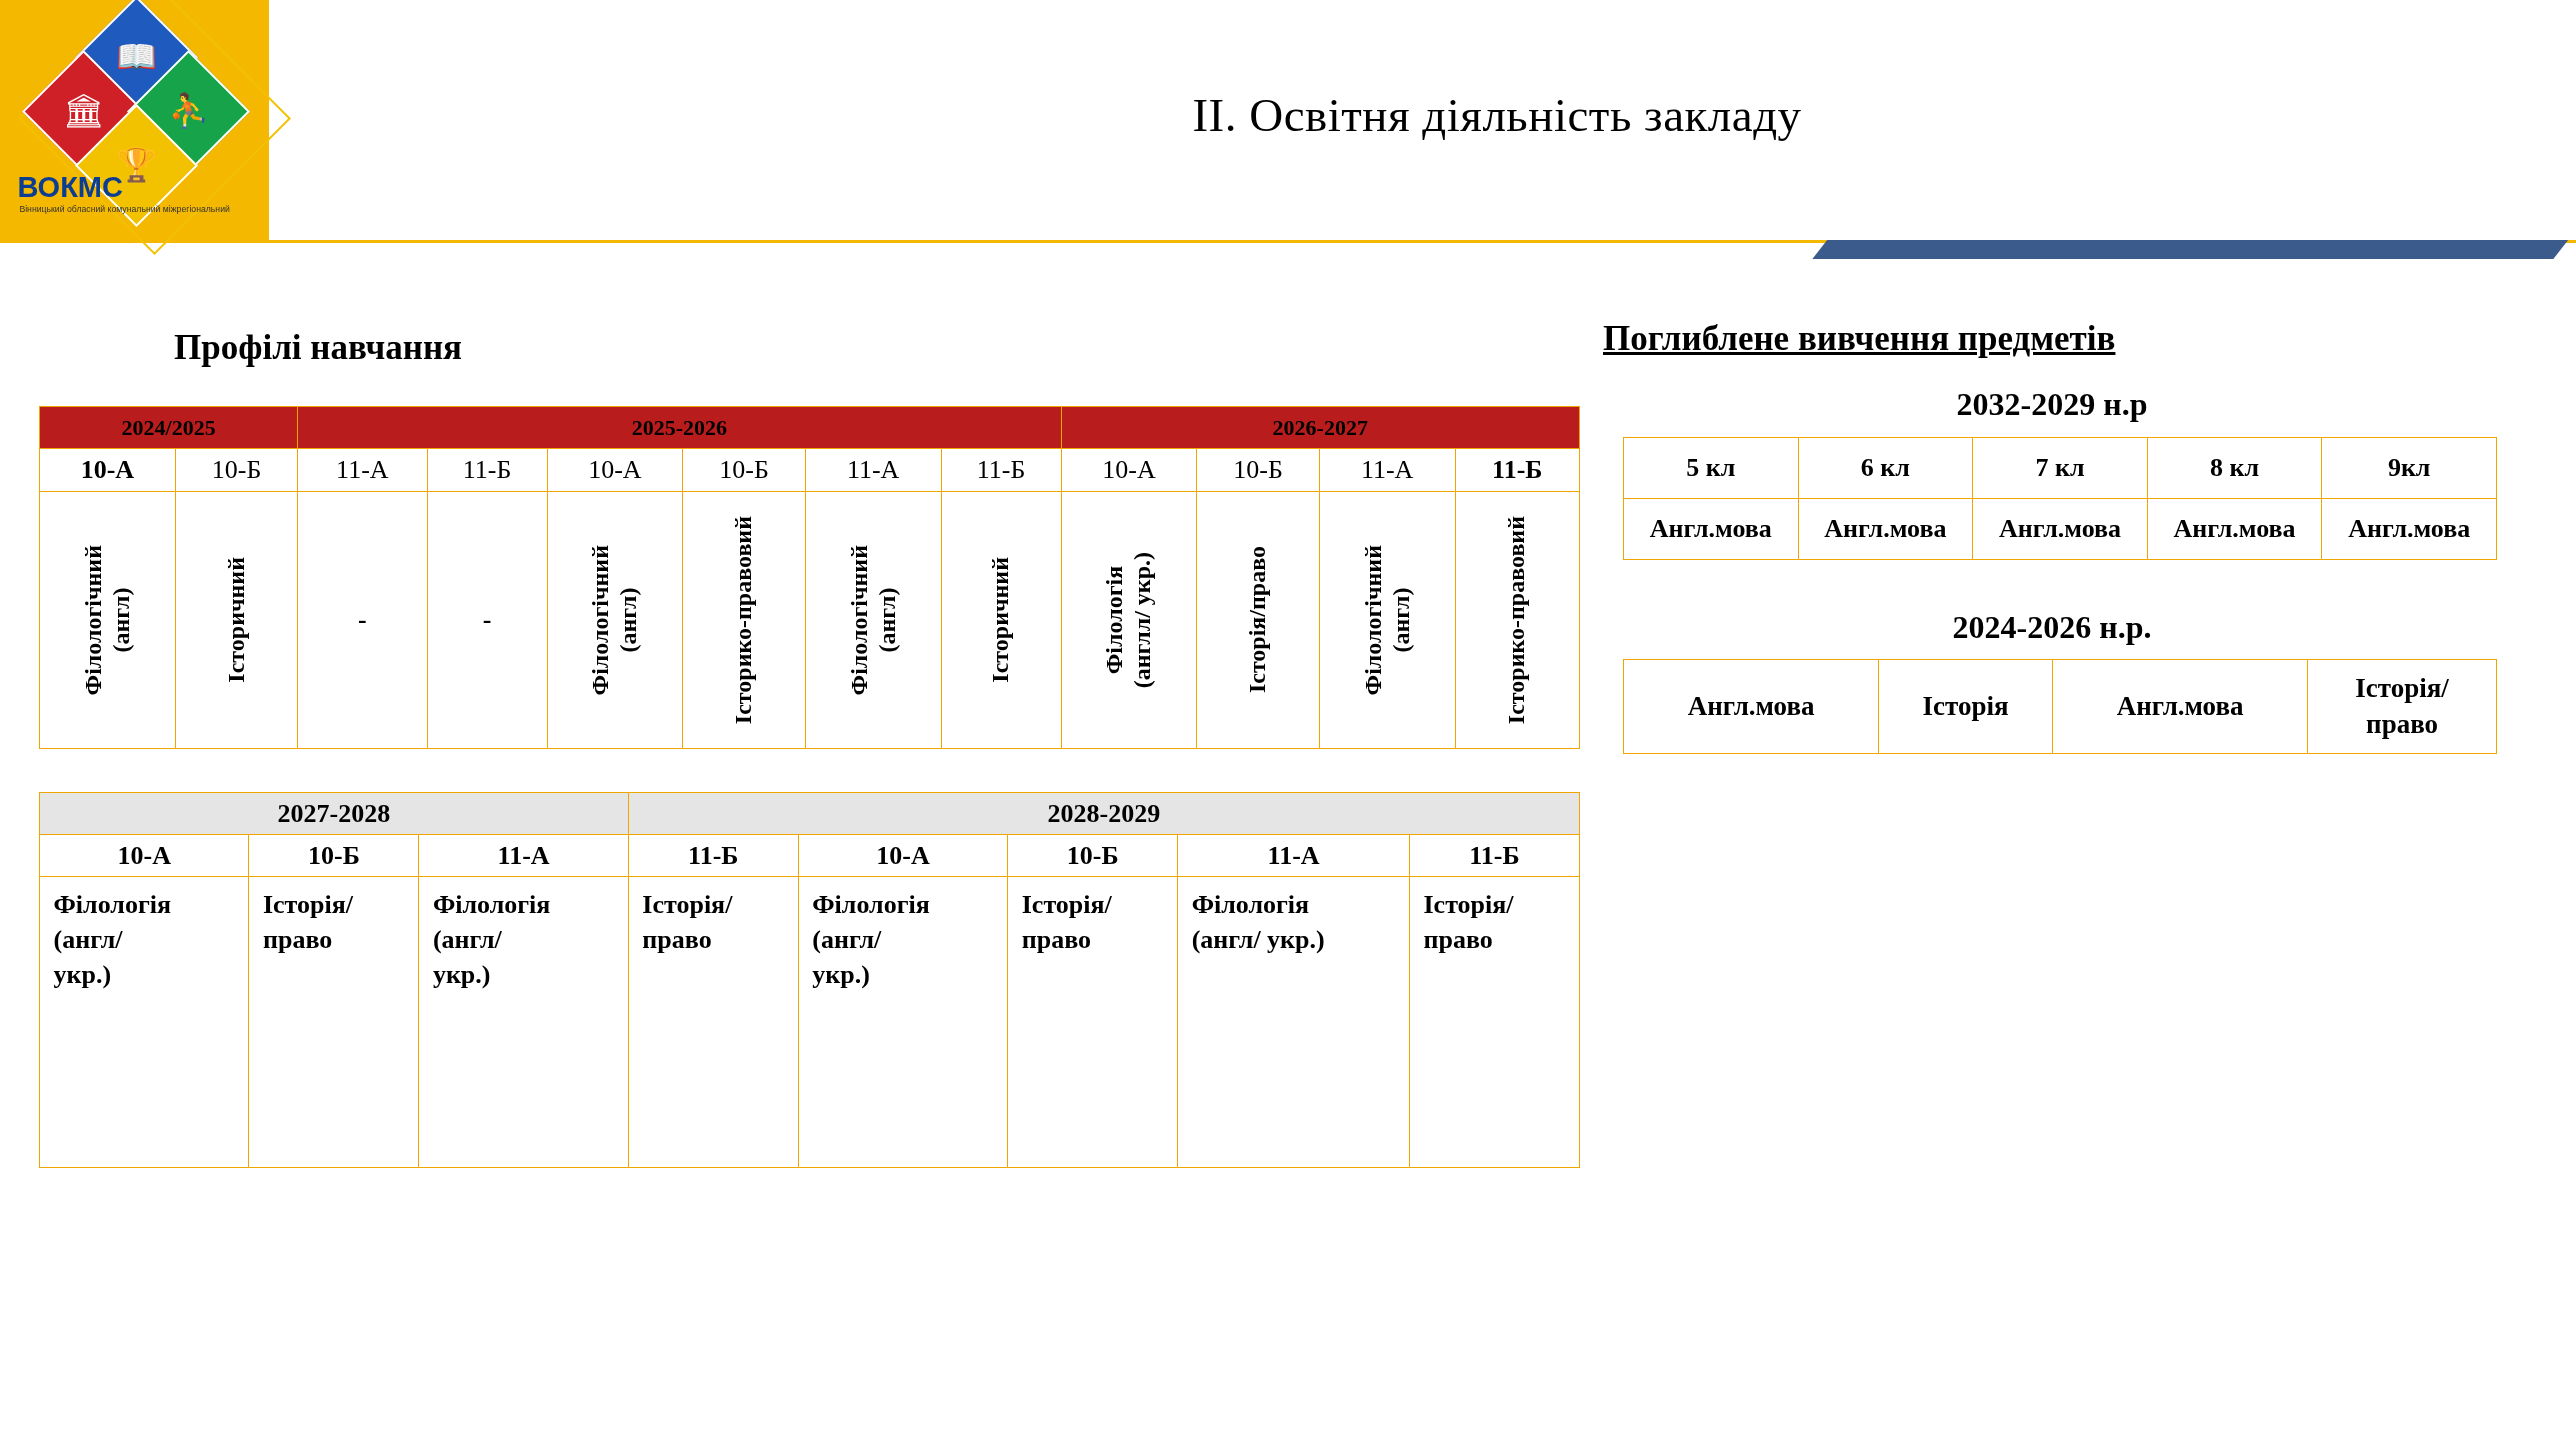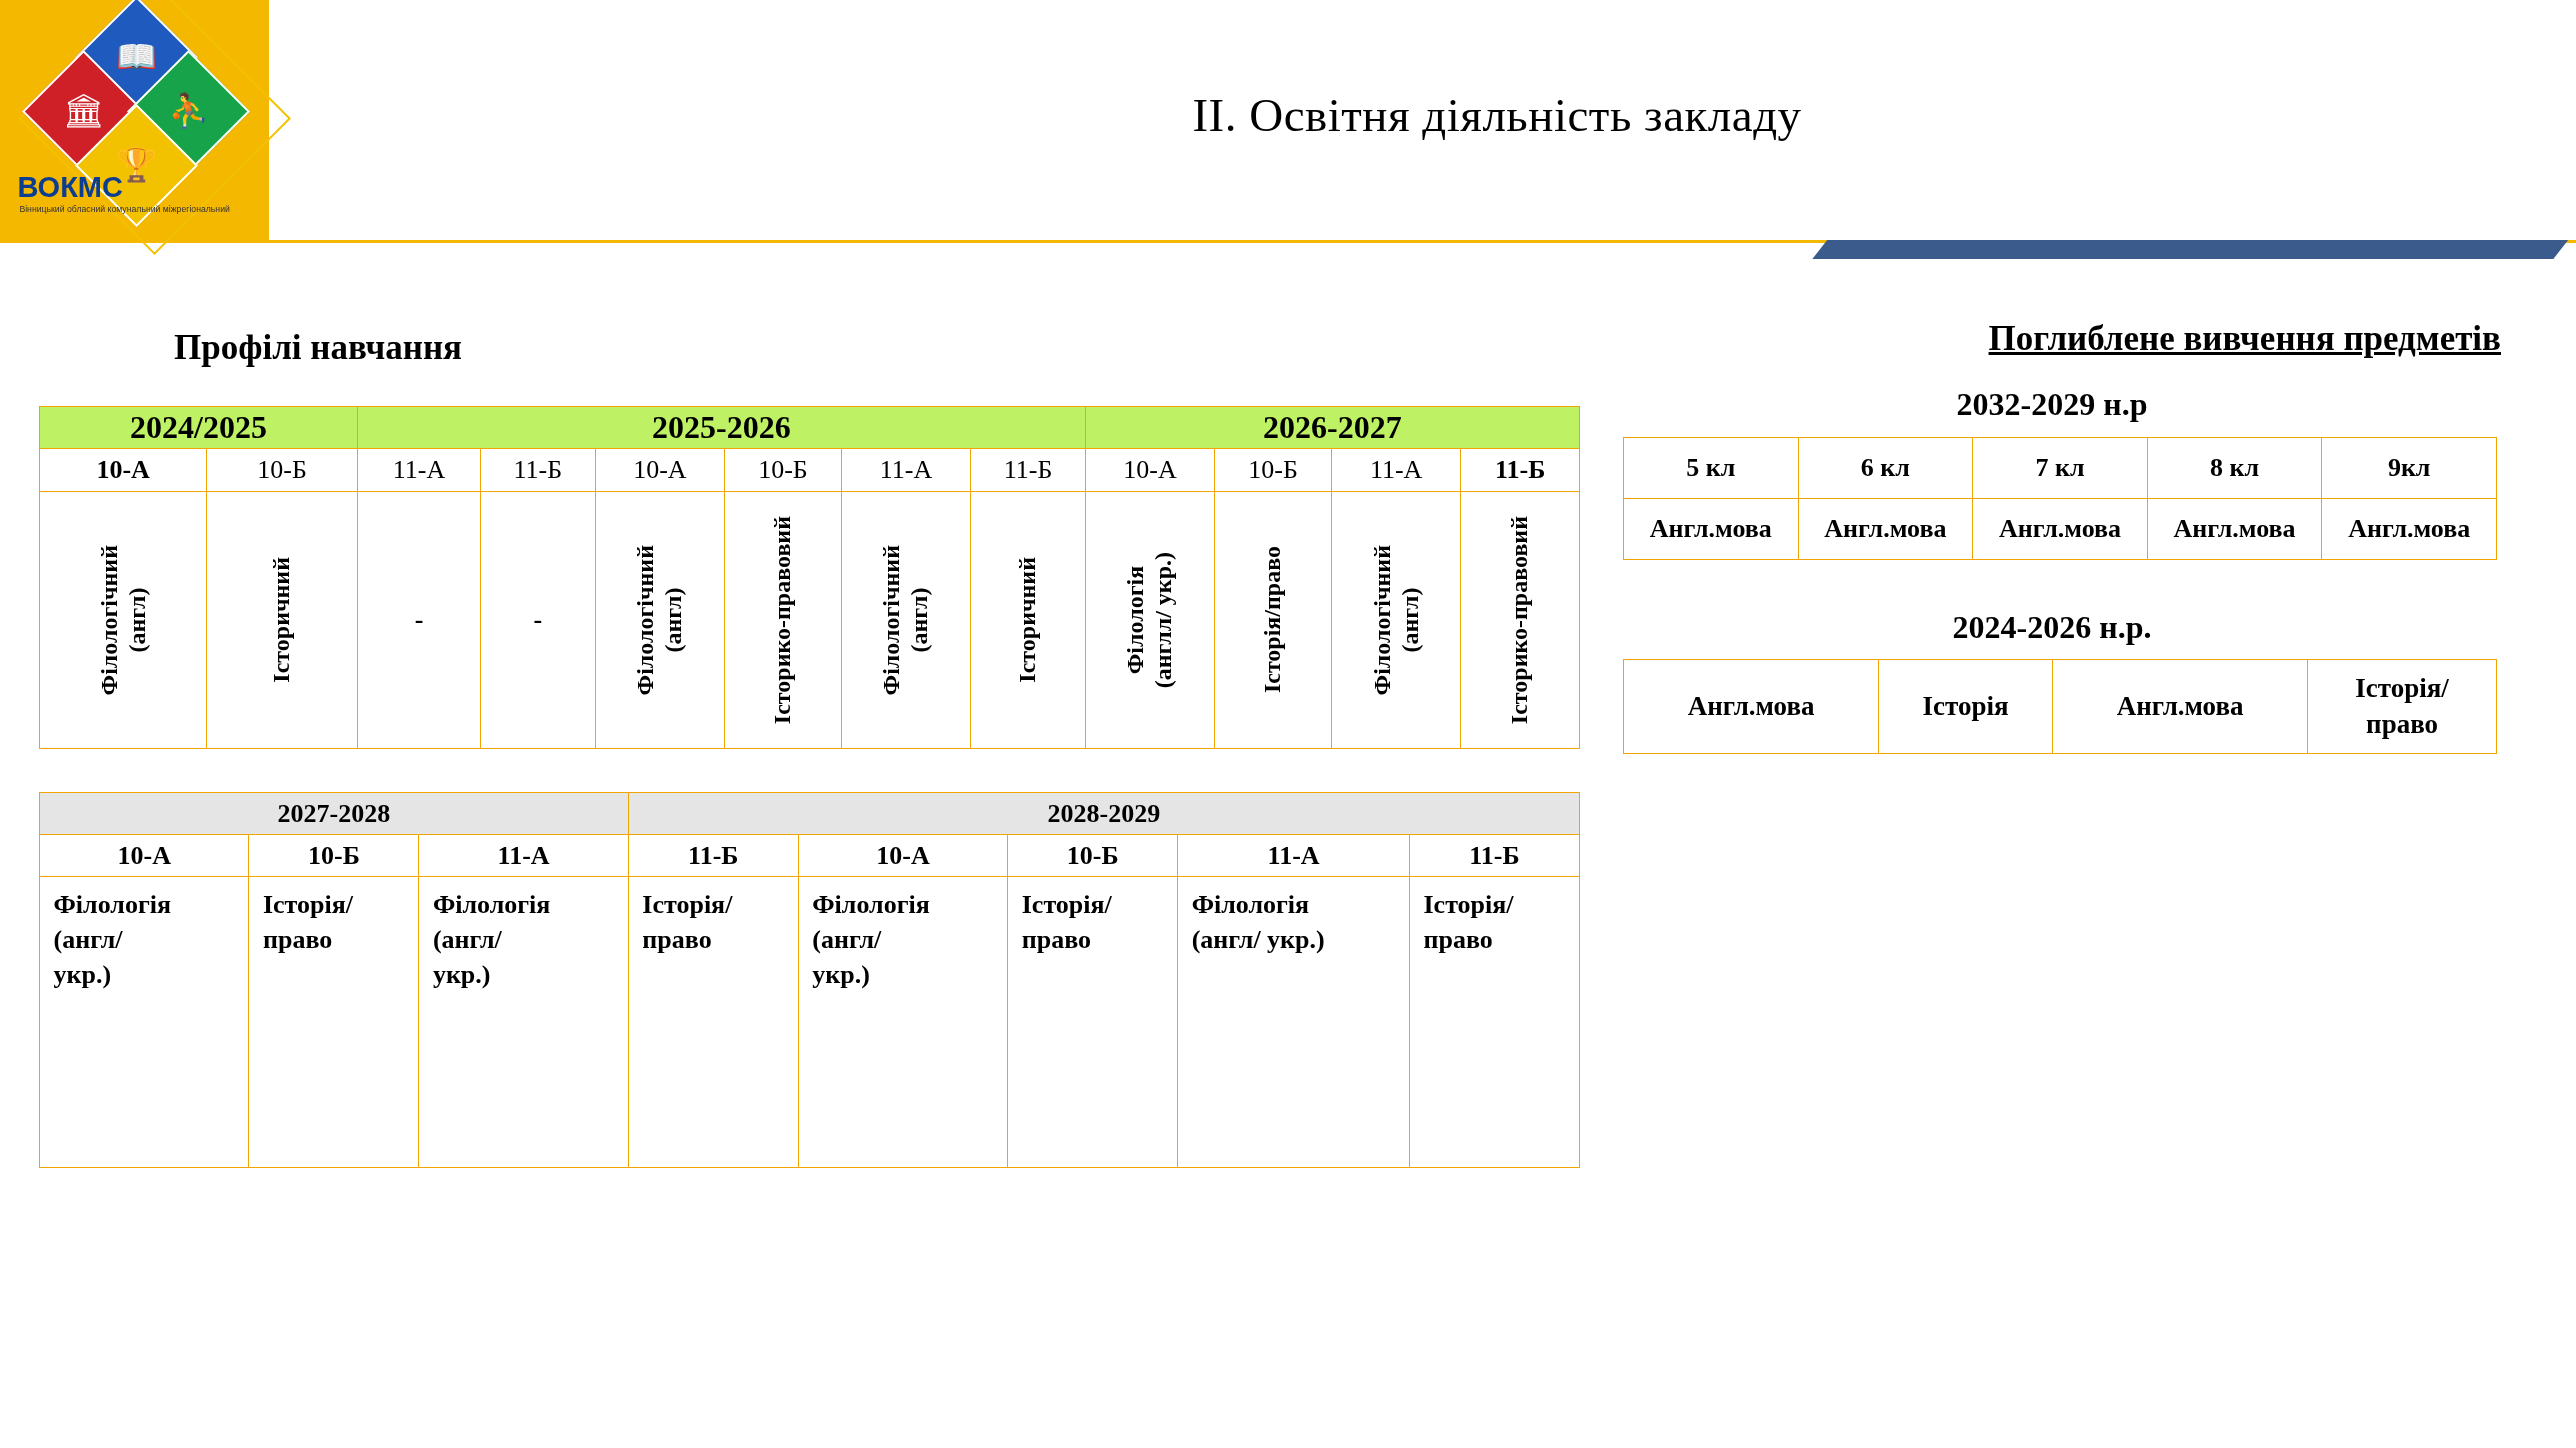--- a/index.html
+++ b/index.html
@@ -131,21 +131,21 @@
     left: 174px;
     top: 328px;
     font-size: 35px;
     font-weight: bold;
   }
   .heading-right {
     position: absolute;
     left: 1603px;
     top: 319px;
     width: 898px;
-    text-align: right;
+    text-align: left;
     font-size: 35px;
     font-weight: bold;
     text-decoration: underline;
   }
   .subheading-right-1 {
     position: absolute;
     left: 1603px;
     top: 386px;
     width: 898px;
     text-align: center;
@@ -177,23 +177,23 @@
   }
 
   
   .tbl-profiles-1 {
     position: absolute;
     left: 39px;
     top: 406px;
     width: 1541px;
   }
   .tbl-profiles-1 .yearrow td {
-    background: #bef264;
+    background: #b91c1c;
     height: 41px;
-    font-size: 32px;
+    font-size: 22px;
     font-weight: bold;
     color: #000;
   }
   .tbl-profiles-1 .classrow td {
     height: 42px;
     font-size: 26px;
     font-weight: normal;
   }
   .tbl-profiles-1 .classrow td.bold {
     font-weight: bold;

